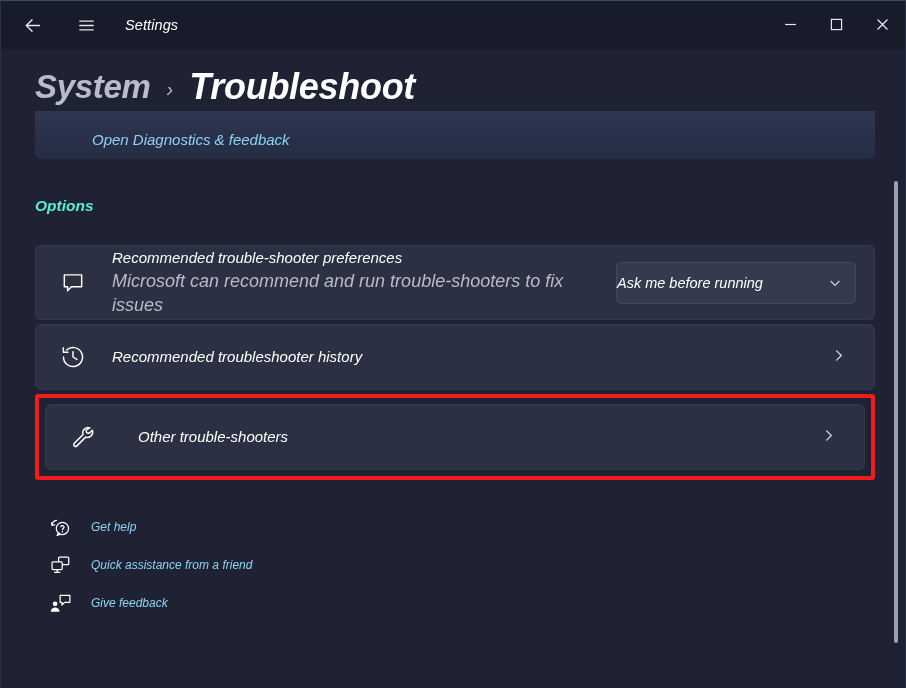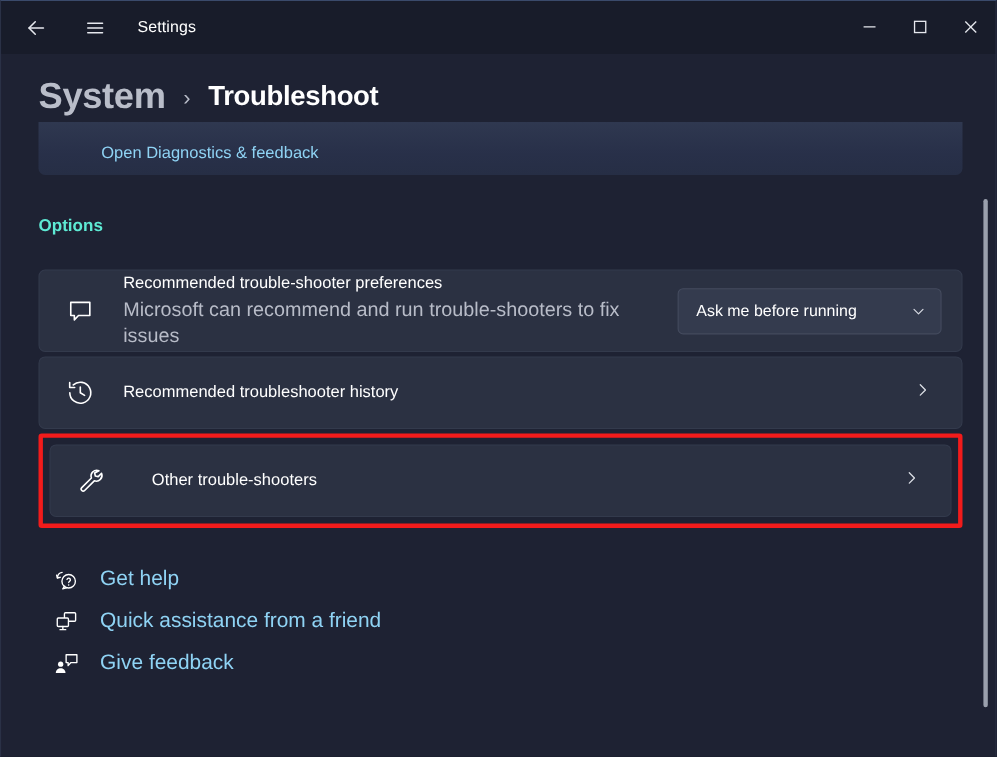--- a/index.html
+++ b/index.html
@@ -19,20 +19,21 @@
 
   .window {
     position: relative;
     width: 906px;
     height: 688px;
     background: #1e2233;
     border-top: 1px solid #3a4a6b;
     border-left: 1px solid #2a3146;
     border-right: 1px solid #2a3146;
     overflow: hidden;
+    font-style: italic;
   }
 
   
   .titlebar {
     position: relative;
     height: 48px;
     background: #181c2a;
     display: flex;
     align-items: center;
   }
@@ -87,21 +88,21 @@
     letter-spacing: -0.3px;
   }
   .crumb-sep {
     font-size: 20px;
     color: #b9bdc9;
     margin: 0 16px;
     font-weight: 400;
     padding-top: 5px;
   }
   .crumb-current {
-    font-size: 25px;
+    font-size: 36px;
     font-weight: 600;
     color: #ffffff;
     letter-spacing: -0.3px;
   }
 
   
   .content {
     position: relative;
     padding: 0 30px 0 34px;
     height: 578px;
@@ -179,21 +180,21 @@
   .dropdown {
     flex: 0 0 auto;
     height: 42px;
     min-width: 240px;
     background: #343b4e;
     border: 1px solid #444b5e;
     border-radius: 5px;
     display: flex;
     align-items: center;
     justify-content: space-between;
-    padding: 0 13px 0 16px;
+    padding: 0 13px 0 0;
     cursor: pointer;
   }
   .dropdown-value {
     font-size: 14.5px;
     color: #ffffff;
     white-space: nowrap;
   }
   .dropdown-chevron { color: #d6d9e2; margin-left: 16px; display:flex; }
 
   
@@ -221,21 +222,21 @@
   .flink-icon {
     width: 34px;
     flex: 0 0 34px;
     display: flex;
     align-items: center;
     justify-content: center;
     color: #ffffff;
   }
   .flink-label {
     margin-left: 14px;
-    font-size: 19px;
+    font-size: 12px;
     color: #8fd3f4;
   }
 
   
   .scrollbar-track {
     position: absolute;
     right: 4px;
     top: 108px;
     width: 10px;
     height: 560px;

